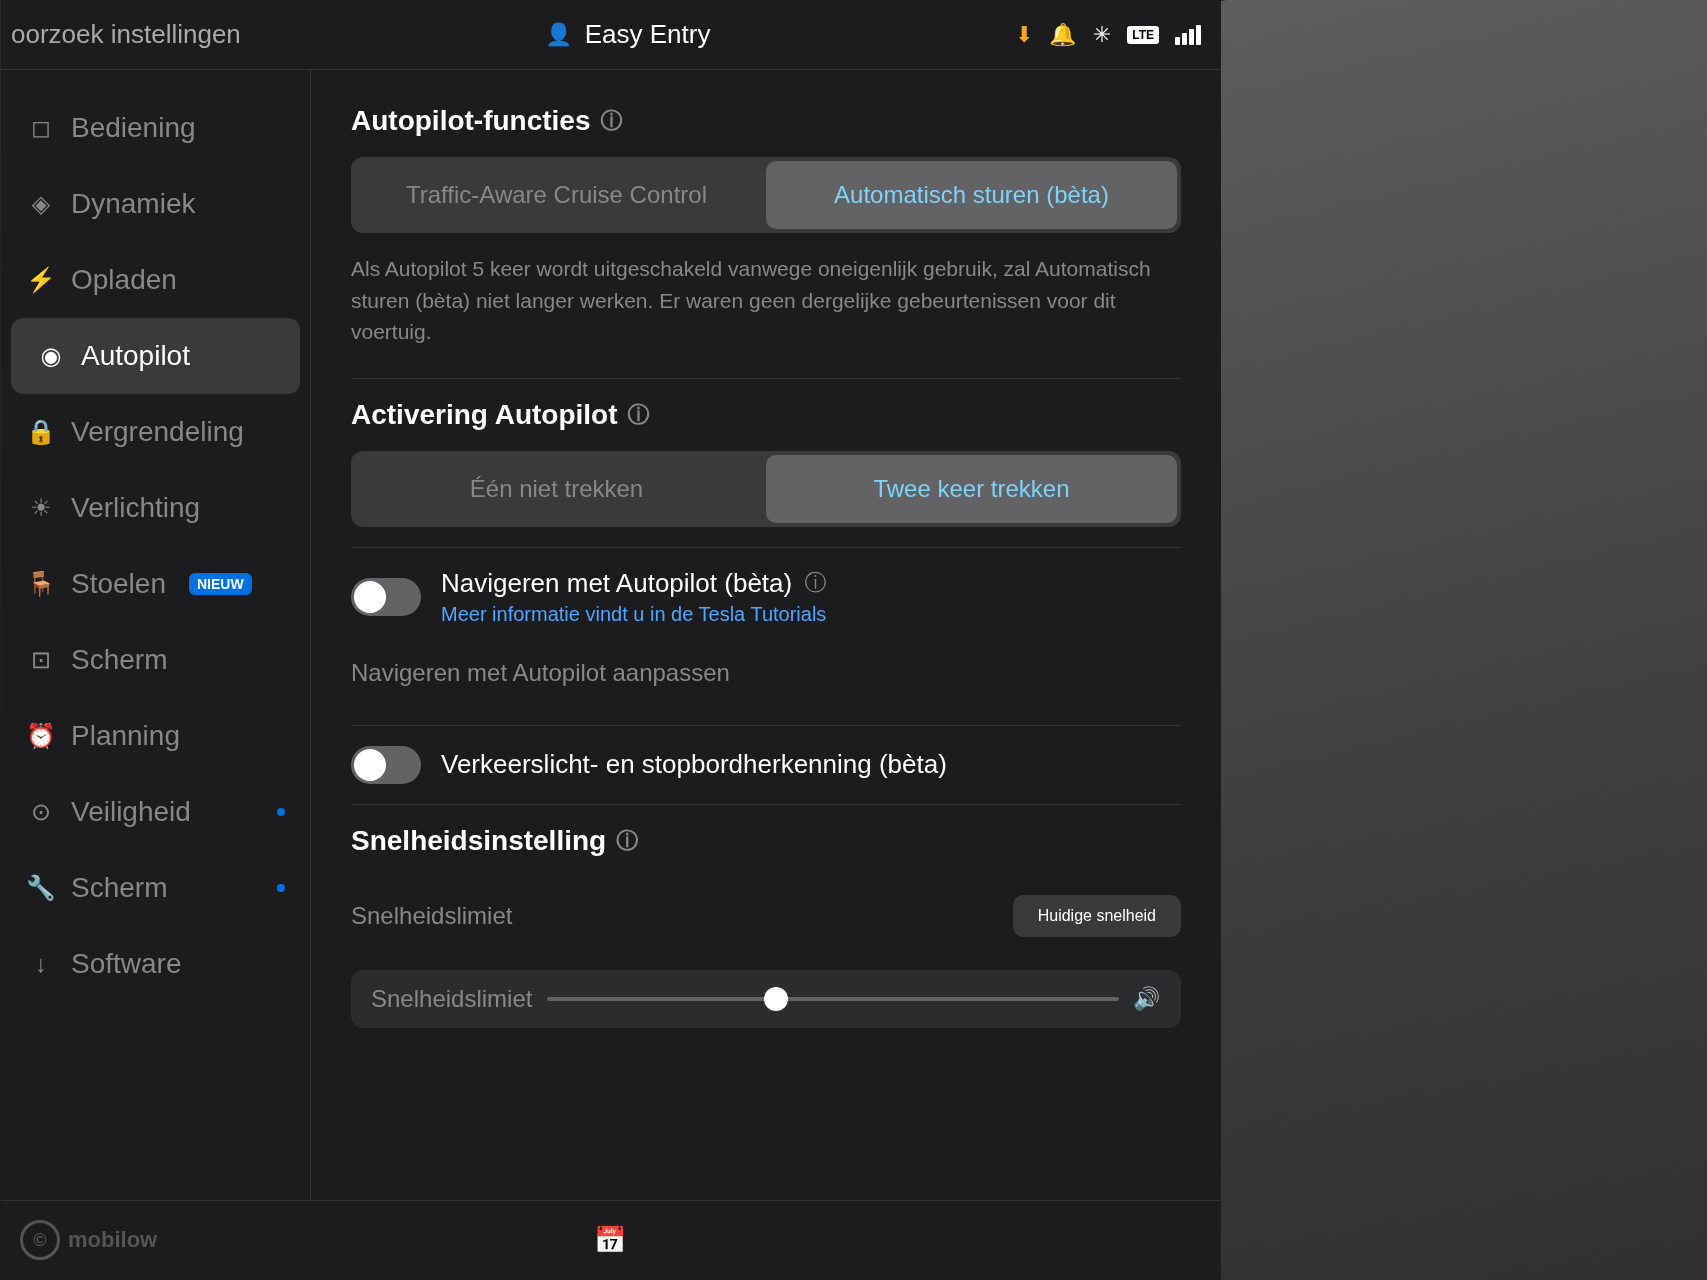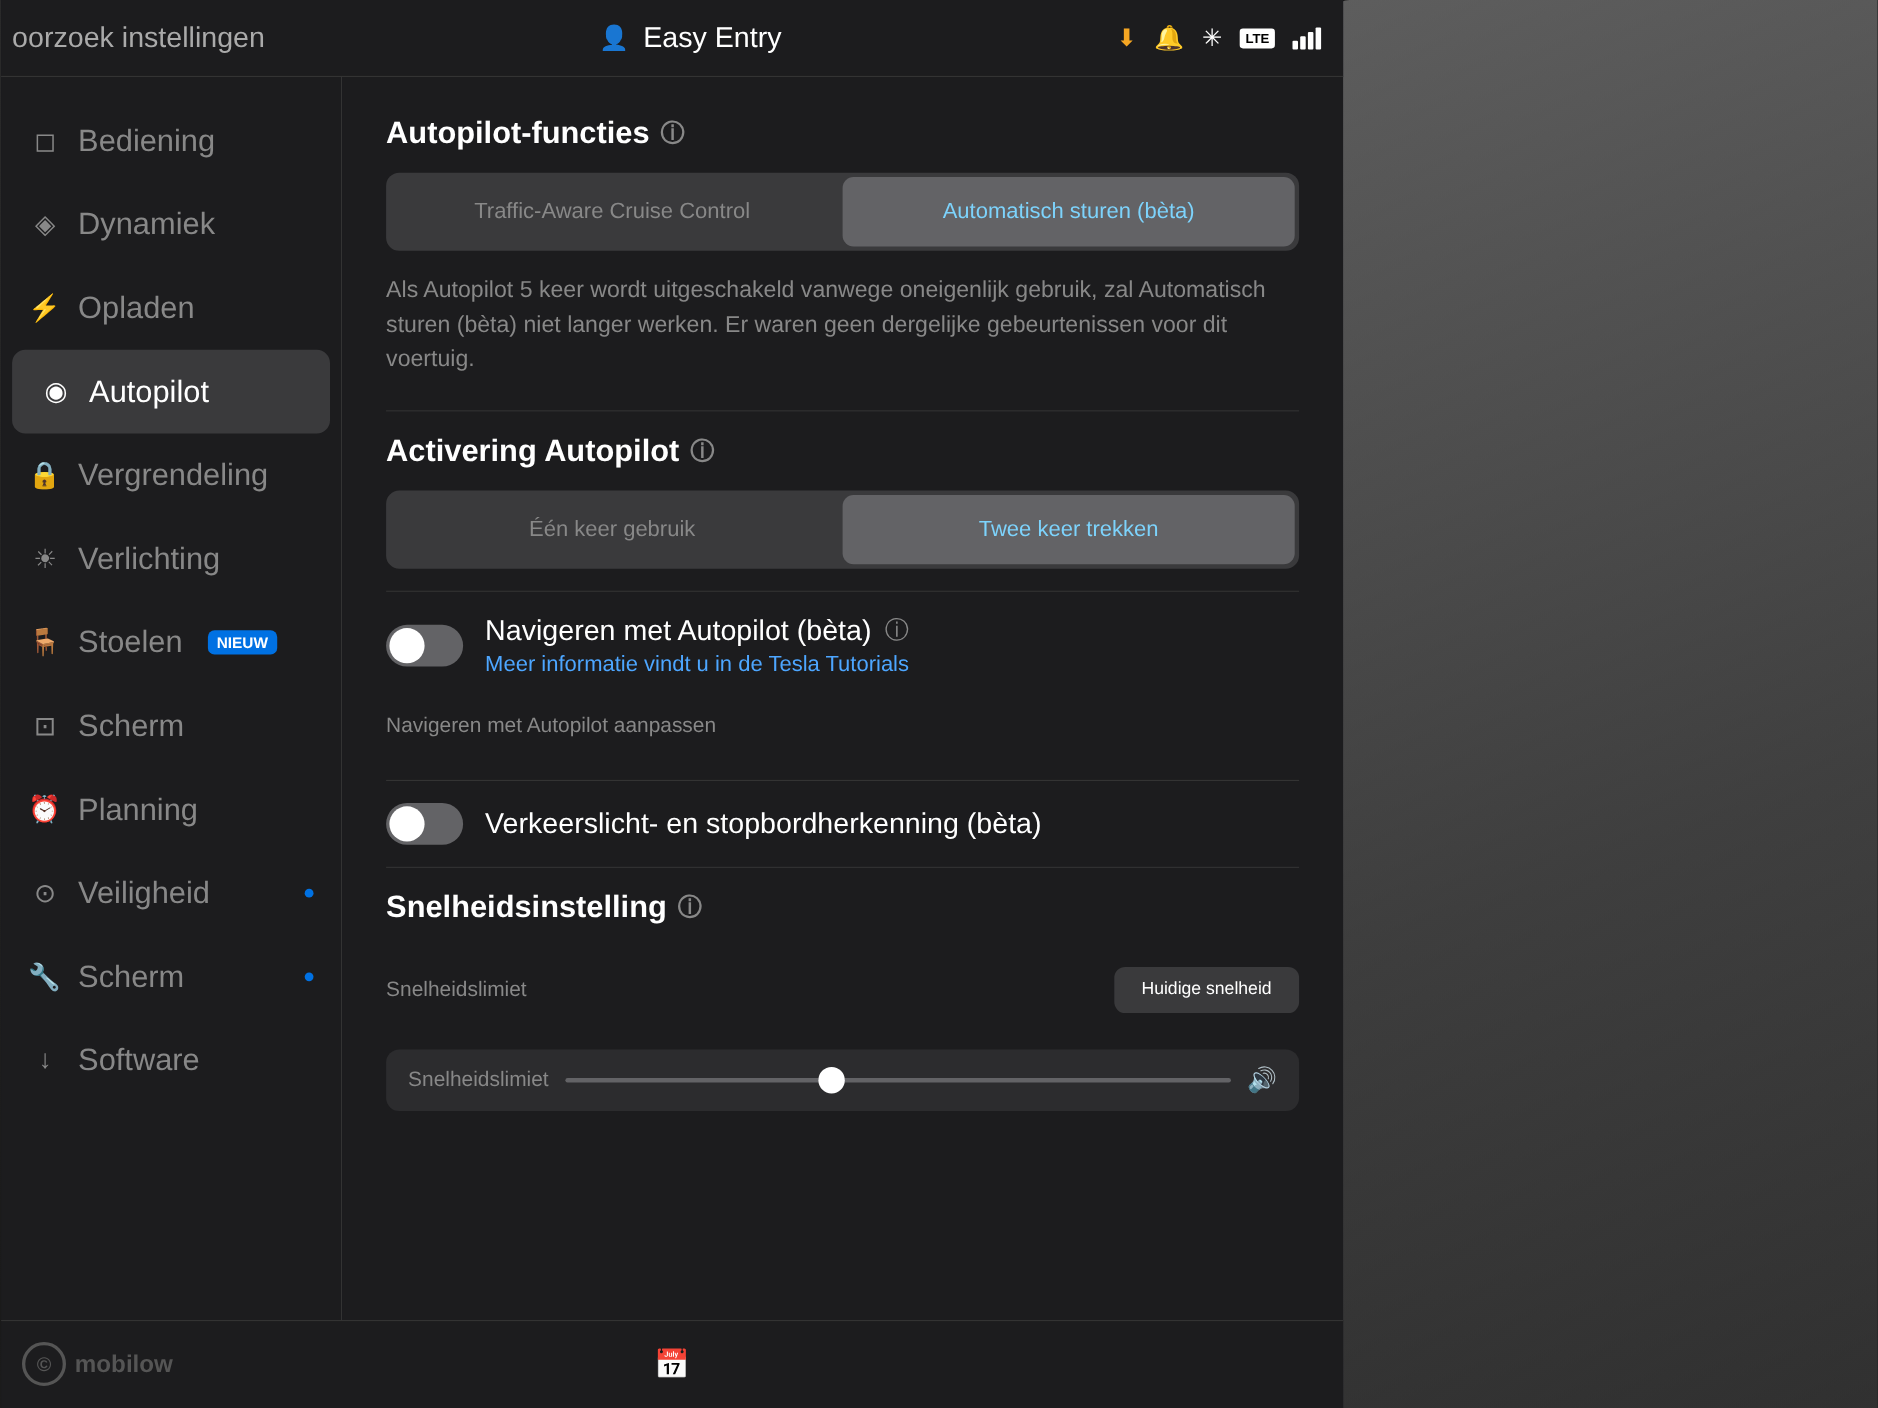--- a/index.html
+++ b/index.html
@@ -193,21 +193,21 @@
       border-radius: 12px;
       overflow: hidden;
       margin-bottom: 20px;
     }
 
     .toggle-btn {
       flex: 1;
       padding: 20px 25px;
       text-align: center;
       color: #888;
-      font-size: 20px;
+      font-size: 24px;
       cursor: pointer;
       background: transparent;
       border: none;
     }
 
     .toggle-btn.active {
       background: #636366;
       color: #7dd3fc;
       border-radius: 10px;
       margin: 4px;
@@ -273,21 +273,21 @@
     
     .settings-row {
       display: flex;
       align-items: center;
       justify-content: space-between;
       padding: 18px 0;
     }
 
     .settings-row-label {
       color: #888;
-      font-size: 19px;
+      font-size: 24px;
     }
 
     .settings-value-btn {
       background: #3a3a3c;
       color: #fff;
       font-size: 16px;
       padding: 12px 25px;
       border-radius: 10px;
       border: none;
       cursor: pointer;
@@ -504,21 +504,21 @@
       <p class="description-text">Als Autopilot 5 keer wordt uitgeschakeld vanwege oneigenlijk gebruik, zal Automatisch sturen (bèta) niet langer werken. Er waren geen dergelijke gebeurtenissen voor dit voertuig.</p>
 
       <hr class="divider">
 
       <div class="section-title">
         <span>Activering Autopilot</span>
         <span class="info-icon">ⓘ</span>
       </div>
 
       <div class="toggle-group">
-        <button class="toggle-btn">Één keer gebruik</button>
+        <button class="toggle-btn">Één niet trekken</button>
         <button class="toggle-btn active">Twee keer trekken</button>
       </div>
 
       <hr class="divider">
 
       <div class="toggle-row">
         <div class="toggle-switch"></div>
         <div>
           <div style="display:flex;align-items:center;gap:4px;justify-content:space-between;">
             <span class="toggle-label">Navigeren met Autopilot (bèta)</span>

